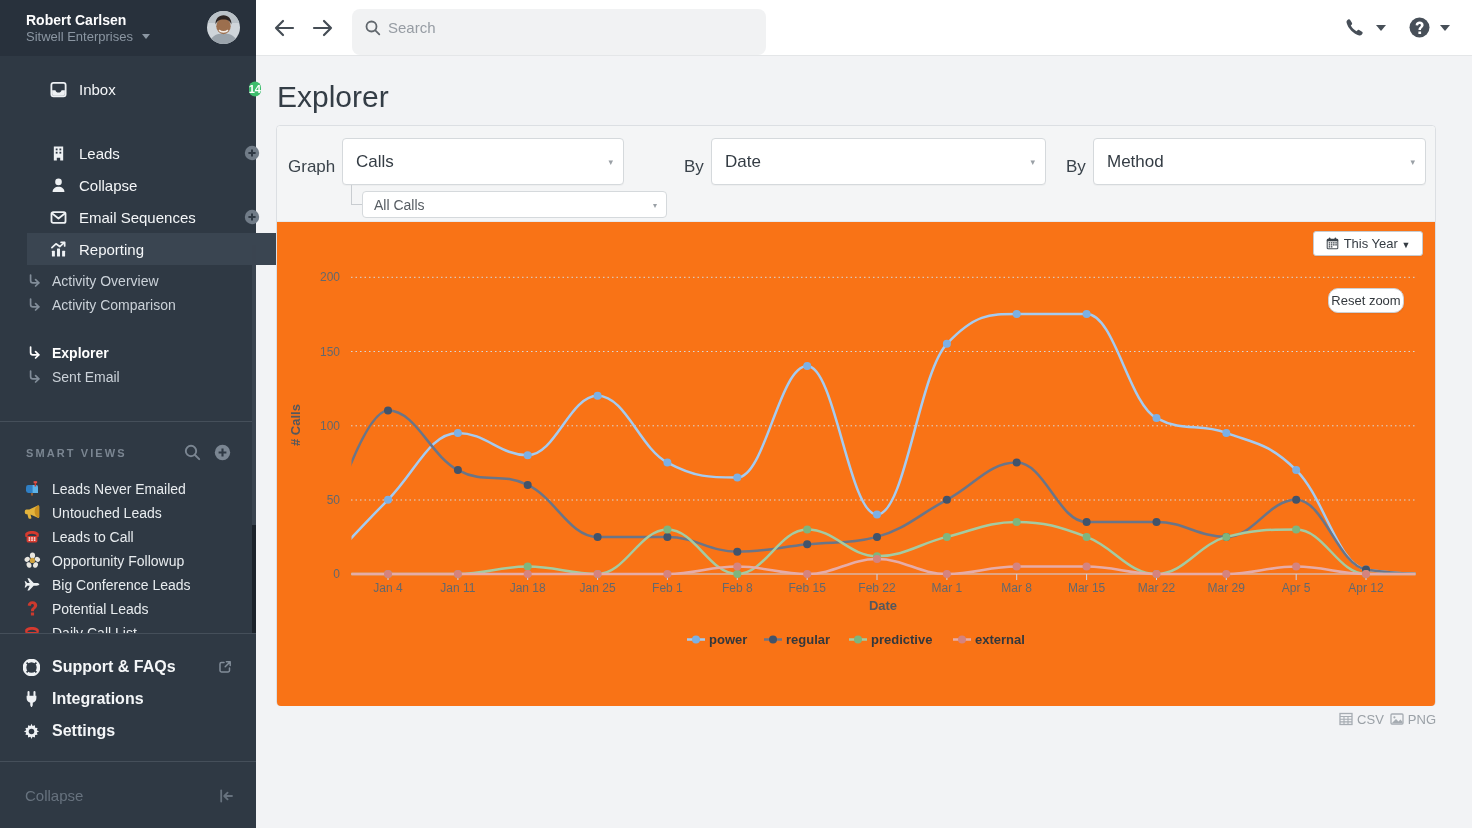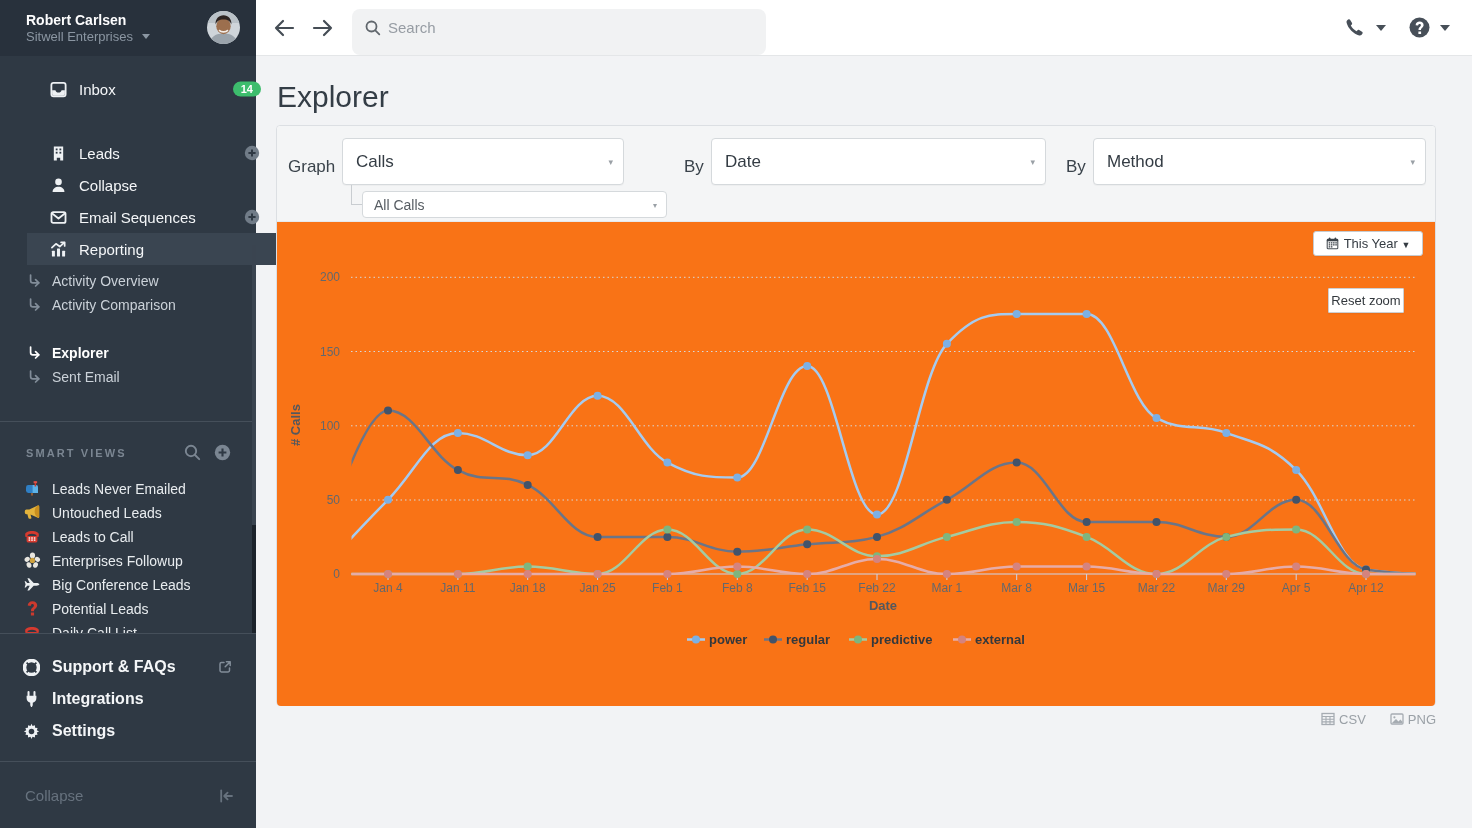--- a/index.html
+++ b/index.html
@@ -11,21 +11,21 @@
 #sbheader { position:absolute; left:0; top:0; width:256px; height:56px; background:#28313c; }
 #sbheader .name { position:absolute; left:26px; top:12px; font-size:14px; font-weight:bold; color:#fdfdfe; }
 #sbheader .org { position:absolute; left:26px; top:29px; font-size:13px; color:#8b96a2; }
 #sbheader .org .caret { display:inline-block; margin-left:5px; width:0; height:0; border-left:4px solid transparent; border-right:4px solid transparent; border-top:5px solid #8b96a2; vertical-align:2px; }
 #avatar { position:absolute; right:16px; top:11px; width:33px; height:33px; }
 
 .navrow { position:absolute; left:0; width:256px; height:32px;margin-left:27px; }
 .navrow.active { background:#3a4551; }
 .navrow .nicon { position:absolute; left:23px; top:50%; margin-top:-8.5px; width:17px; height:17px; }
 .navrow .ntext { position:absolute; left:52px; top:50%; transform:translateY(-50%); font-size:15px; color:#f4f6f8; }
-.badge { position:absolute; right:22px; top:50%; transform:translateY(-50%); background:#3dbd6d; color:#fff; border-radius:8px; font-size:11px; font-weight:bold; padding:1px 8px 2px; }
+.badge { position:absolute; right:22px; top:50%; transform:translateY(-50%); background:#3dbd6d; color:#fff; border-radius:8px; font-size:11px; font-weight:bold; padding:1px 0 2px; }
 .pluscirc { position:absolute; right:23px; top:50%; margin-top:-8px; width:16px; height:16px; }
 
 .subrow { position:absolute; left:0; width:256px; height:24px; }
 .subrow .sicon { position:absolute; left:28px; top:5px; width:13px; height:13px; }
 .subrow .stext { position:absolute; left:52px; top:50%; transform:translateY(-50%); font-size:14px; color:#cbd2d9; }
 .subrow.active .stext { color:#fff; font-weight:bold; }
 
 .divider { position:absolute; left:0; width:256px; height:1px; background:#454f5a; }
 
 #smartlabel { position:absolute; left:26px; top:447px; font-size:11px; font-weight:bold; letter-spacing:2.1px; color:#7b8692; }
@@ -57,24 +57,24 @@
 .fselect { position:absolute; background:#fff; border:1px solid #d5d9dc; border-radius:4px; box-shadow:0 1px 1px rgba(0,0,0,0.03); }
 .fselect .txt { position:absolute; left:13px; top:50%; transform:translateY(-50%); font-size:17px; color:#343c44; }
 .fselect .car { position:absolute; right:10px; top:50%; transform:translateY(-50%); font-size:9px; color:#9aa0a6; }
 #subsel { position:absolute; left:85px; top:65px; width:305px; height:27px; background:#fff; border:1px solid #d5d9dc; border-radius:4px; }
 #subsel .txt { position:absolute; left:11px; top:50%; transform:translateY(-50%); font-size:14px; color:#565c62; }
 #subsel .car { position:absolute; right:9px; top:50%; transform:translateY(-50%); font-size:8px; color:#9aa0a6; }
 #connector { position:absolute; left:74px; top:59px; width:11px; height:20px; border-left:1px solid #c9cdd1; border-bottom:1px solid #c9cdd1; }
 
 #chartarea { position:absolute; left:0; top:96px; width:1158px; height:484px; background:#f97316; border-radius:0 0 4px 4px; }
 #thisyear { position:absolute; right:12px; top:9px; width:110px; height:25px; text-align:center; background:#fff; border:1px solid #c6cbcf; border-radius:3px; font-size:13px; color:#343b42; padding:0; line-height:23px; box-shadow:0 1px 1px rgba(0,0,0,0.04); }
-#resetzoom { position:absolute; right:31px; top:66px; width:76px; text-align:center; background:#fff; border:1px solid #cccfd3; border-radius:1px; font-size:13px; color:#33383d; padding:4px 0; box-shadow:0 1px 2px rgba(0,0,0,0.06); }
+#resetzoom { position:absolute; right:31px; top:66px; width:76px; text-align:center; background:#fff; border:1px solid #cccfd3; border-radius:10px; font-size:13px; color:#33383d; padding:4px 0; box-shadow:0 1px 2px rgba(0,0,0,0.06); }
 
 #exportrow { position:absolute; left:20px; top:712px; width:1160px; height:18px; text-align:right; font-size:13px; color:#9aa0a6; }
-#exportrow span { margin-left:24px; }
+#exportrow span { margin-left:6px; }
 
 #chartsvg { position:absolute; left:0; top:0; }
 .ylab { font-size:12px; fill:#63686d; }
 .xlab { font-size:12px; fill:#63686d; }
 .axtitle { font-size:13px; font-weight:bold; fill:#53585e; }
 .legendtext { font-size:13px; font-weight:bold; fill:#33383d; }
 </style>
 </head>
 <body>
 
@@ -226,21 +226,21 @@
       <svg class="emoji" viewBox="0 0 17 17">
         <g fill="#e8e6e0">
           <ellipse cx="8.5" cy="3.6" rx="2.6" ry="3"></ellipse>
           <ellipse cx="13.4" cy="7.3" rx="2.8" ry="2.3" transform="rotate(40 13.4 7.3)"></ellipse>
           <ellipse cx="11.5" cy="13" rx="2.4" ry="2.8" transform="rotate(20 11.5 13)"></ellipse>
           <ellipse cx="5" cy="13" rx="2.4" ry="2.8" transform="rotate(-20 5 13)"></ellipse>
           <ellipse cx="3.2" cy="7.3" rx="2.8" ry="2.3" transform="rotate(-40 3.2 7.3)"></ellipse>
         </g>
         <circle cx="8.4" cy="8.4" r="2.6" fill="#cfa13c"></circle>
       </svg>
-      <span class="svtext">Enterprises Followup</span>
+      <span class="svtext">Opportunity Followup</span>
     </div>
 <div class="svrow" style="top:573px">
       <svg class="emoji" viewBox="0 0 17 17">
         <path d="M15.4 8.3 c0-.8-1.5-1.4-2.8-1.4 h-2.9 L5.2 2.2 H3.4 l2.3 4.7 H3.2 L1.8 5.2 H.6 l1 3.1 -1 3.1 h1.2 l1.4-1.7 h2.5 L3.4 14.4 h1.8 l4.5-4.7 h2.9 c1.3 0 2.8-.6 2.8-1.4 Z" fill="#eceff1"></path>
       </svg>
       <span class="svtext">Big Conference Leads</span>
     </div>
 <div class="svrow" style="top:597px">
       <svg class="emoji" viewBox="0 0 17 17">
         <path d="M8.5 1.2 c-2.9 0-4.6 1.7-4.8 4.3 l3 .5 c.1-1.3 .7-2 1.7-2 .9 0 1.5 .6 1.5 1.5 0 .8-.4 1.3-1.3 2 -1.1 .9-1.6 1.7-1.6 3 v.8 h3 v-.6 c0-.8 .3-1.2 1.3-2 1.2-1 1.9-2 1.9-3.4 0-2.4-1.9-4.1-4.7-4.1 Z M6.9 12.5 h3.2 v3 H6.9 Z" fill="#cc3a2e"></path>

